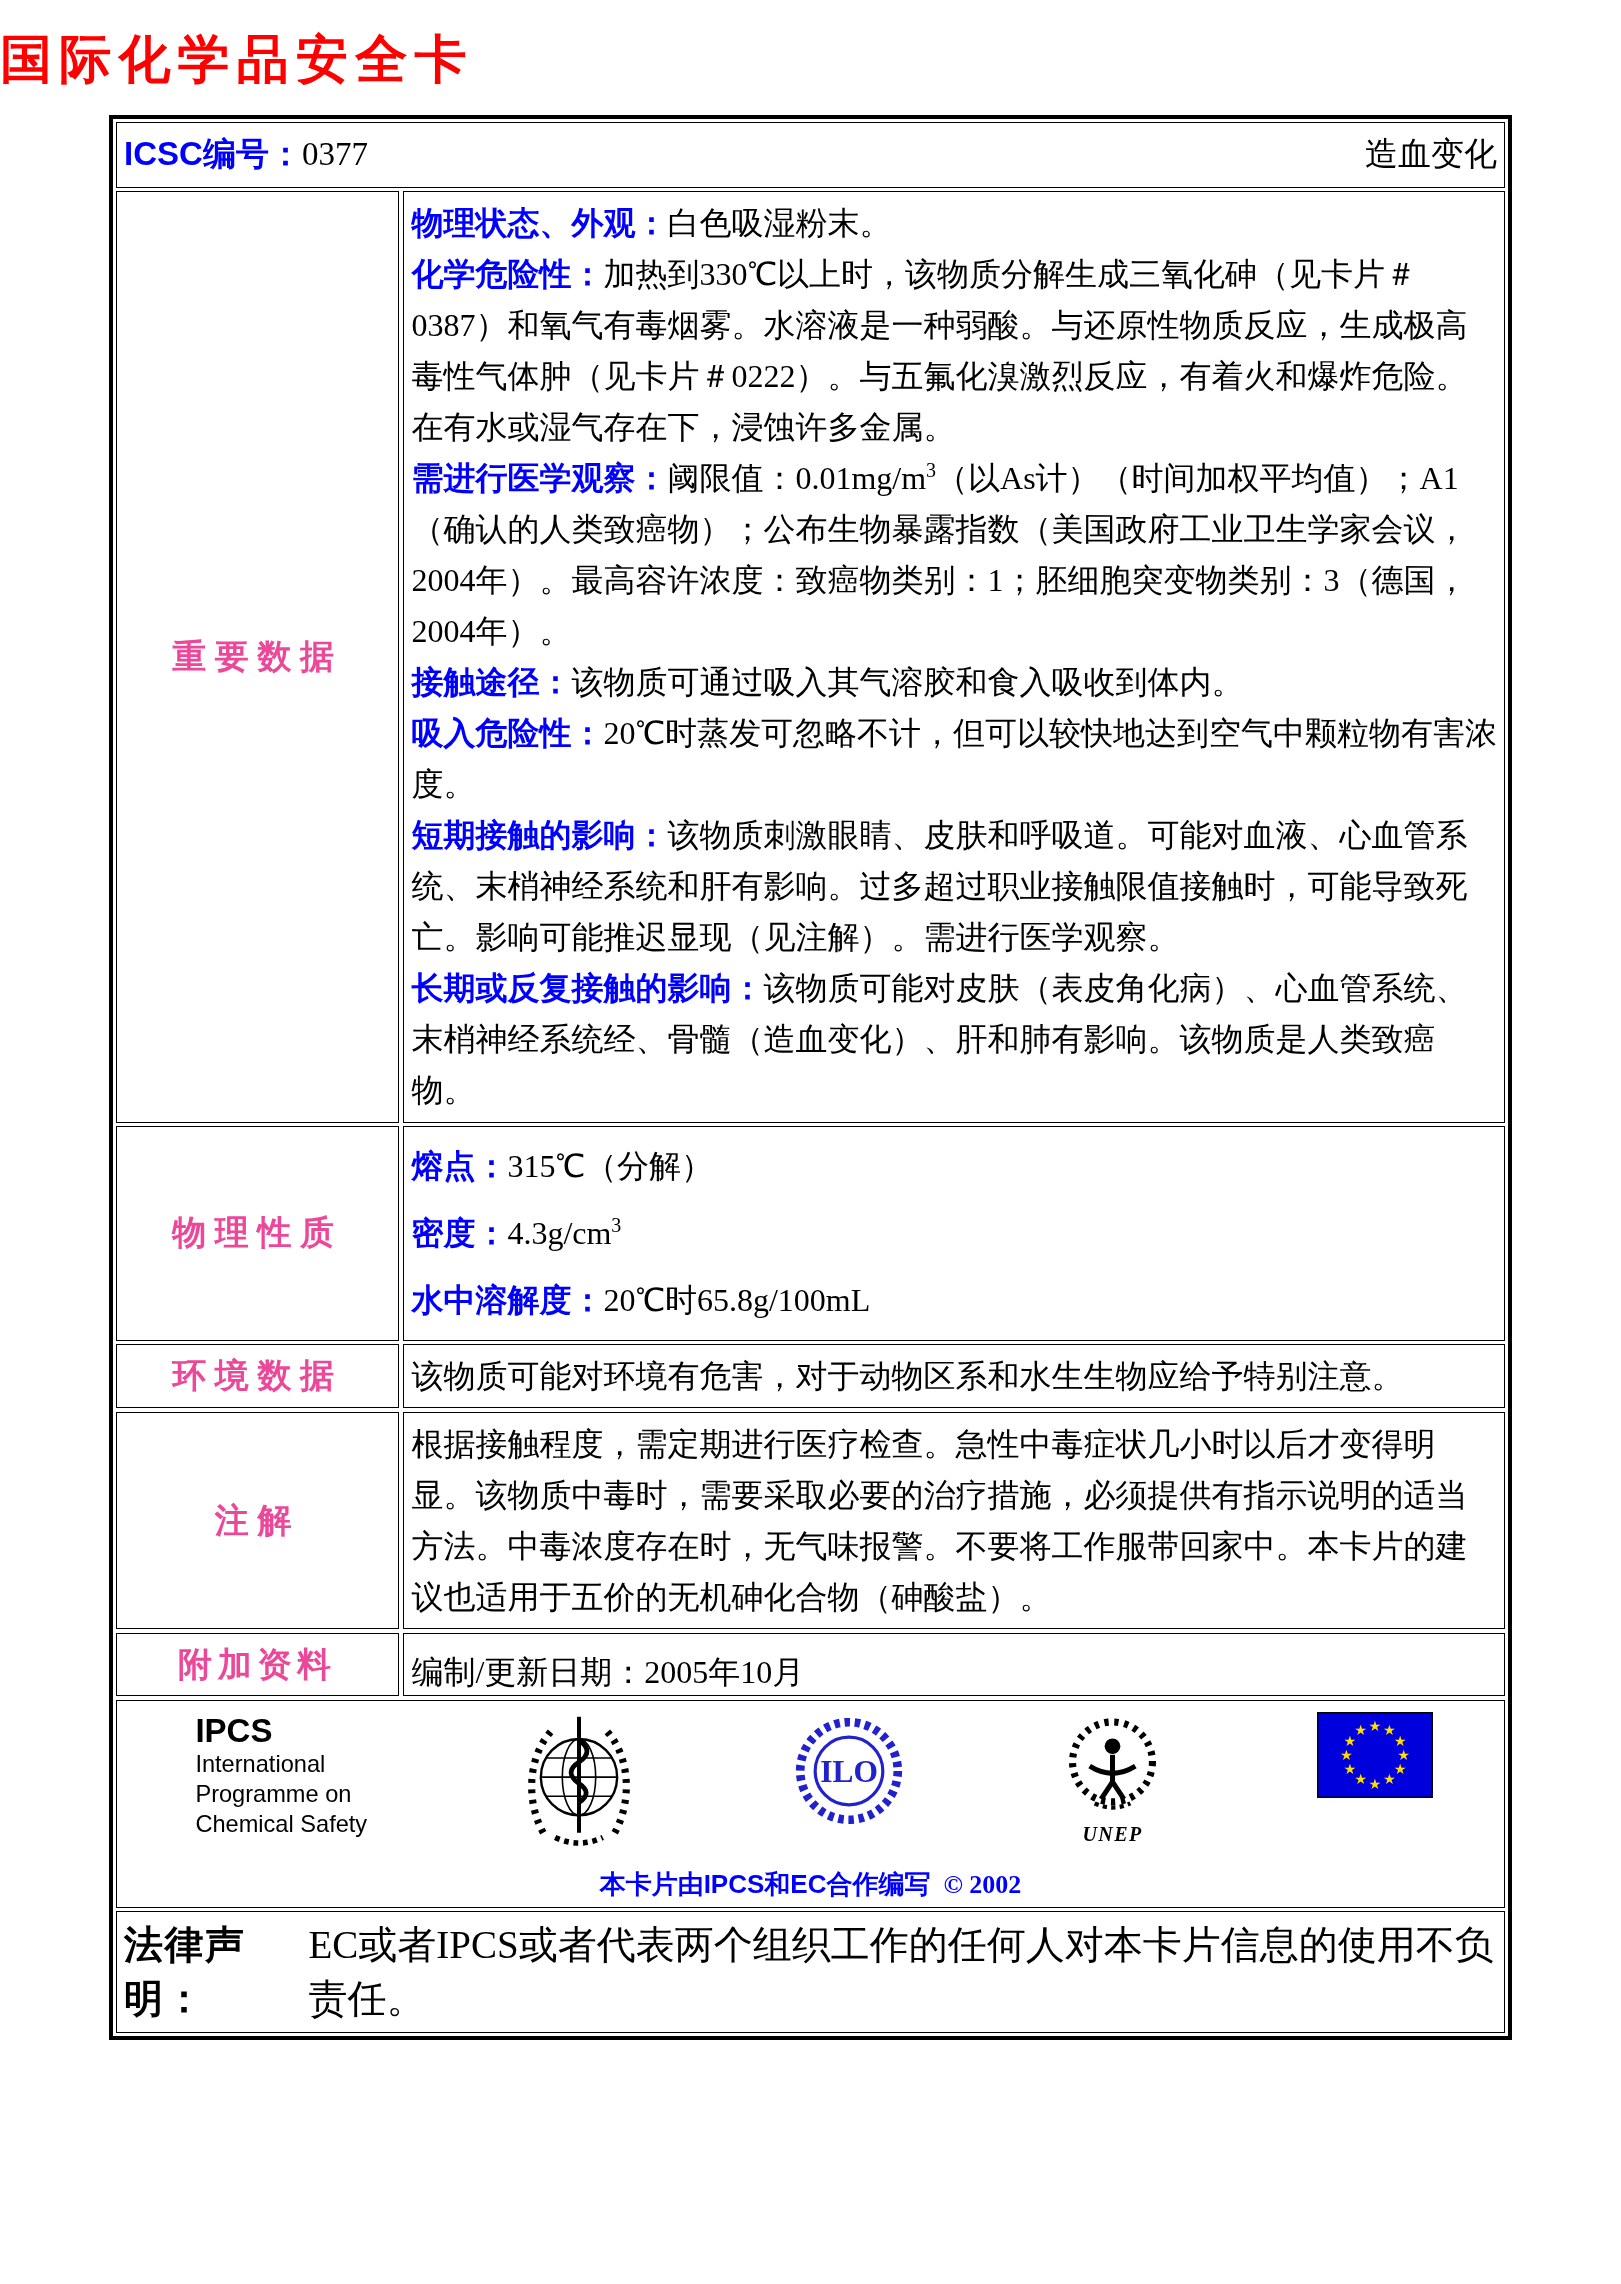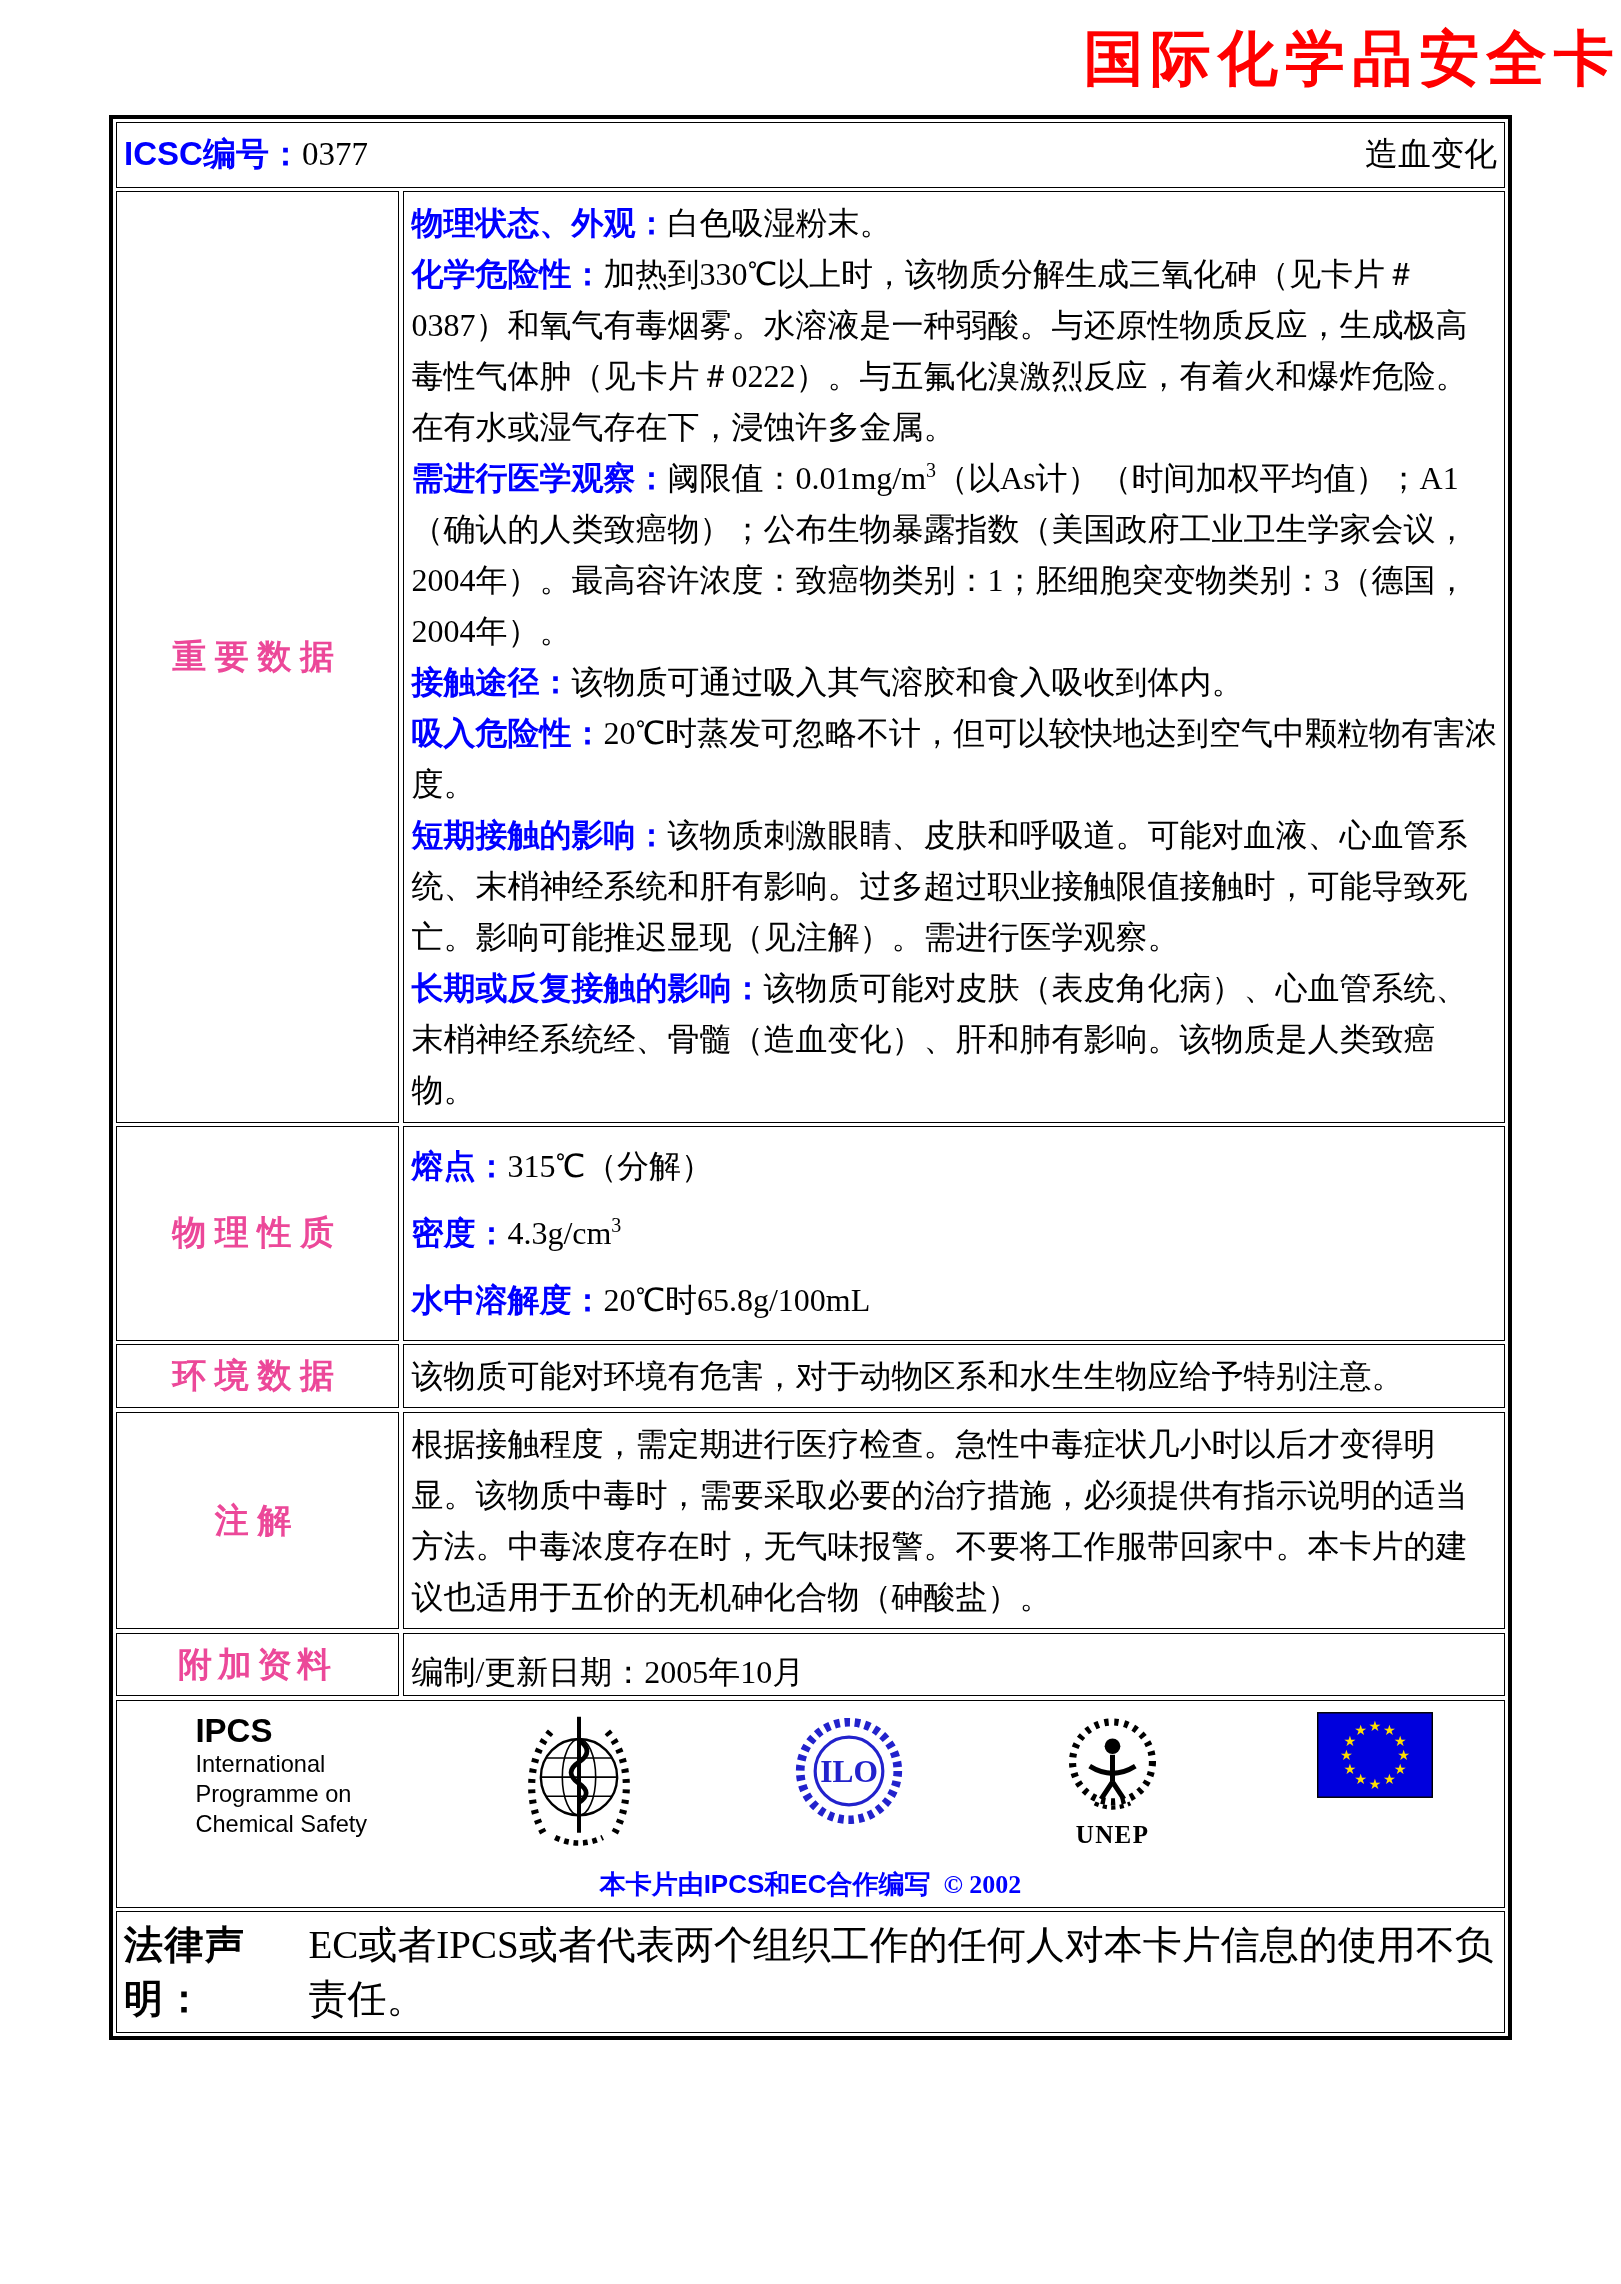--- a/index.html
+++ b/index.html
@@ -1,18 +1,18 @@
 <!DOCTYPE html>
 <html style="font-size:11.4px"><head>
 <meta charset="utf-8">
 <style>
   html,body{margin:0;padding:0;background:#ffffff;}
   body{width:1621px;height:2284px;position:relative;font-family:"Liberation Serif",serif;color:#000;}
-  .title{margin:0;padding-top:20px;text-align:right;color:#ff0000;
-         font-size:60px;font-weight:bold;letter-spacing:7.2px;line-height:79px;
+  .title{margin:0;padding-top:20px;text-align:left;color:#ff0000;
+         font-size:52px;font-weight:bold;letter-spacing:7.2px;line-height:79px;
          font-family:"Liberation Serif",serif;}
   .card{margin:15.7px 109px 0 109px;border:4.3px solid #000;padding:2.9px;
         display:flex;flex-direction:column;gap:3.6px;background:#fff;}
   .row{display:grid;grid-template-columns:283px 1fr;gap:4.3px;}
   .cell{border:1.4px solid #000;background:#fff;box-sizing:border-box;}
   .header-cell{display:flex;justify-content:space-between;align-items:center;
                min-height:66px;padding:0 7.2px;font-size:33px;}
   .inline-label{color:#0000ff;font-weight:bold;font-family:"Liberation Sans",sans-serif;}
   .label-cell{display:flex;align-items:center;justify-content:center;
               color:#ec4899;font-weight:bold;font-size:34px;letter-spacing:8.6px;
@@ -25,21 +25,21 @@
   .env{min-height:57px;}
   .addl{min-height:44px;padding-top:16px;padding-bottom:1.4px;line-height:44px;}
   .addl-label{letter-spacing:5.7px;}
   .logos-cell{min-height:200px;padding:11.4px 21.5px 4.3px 21.5px;}
   .logos-strip{display:flex;justify-content:space-between;
                padding:0 50px 0 57px;}
   .ipcs-block{font-family:"Liberation Sans",sans-serif;color:#000;}
   .ipcs-acronym{font-size:33px;font-weight:bold;line-height:37px;}
   .ipcs-line{font-size:23.6px;line-height:30px;}
   .unep-block{display:flex;flex-direction:column;align-items:center;}
-  .unep-word{font-family:"Liberation Serif",serif;font-weight:bold;font-size:25px;line-height:31px;letter-spacing:1.4px;}
+  .unep-word{font-family:"Liberation Serif",serif;font-weight:bold;font-size:20px;line-height:31px;letter-spacing:1.4px;font-style:italic;}
   .caption-line{text-align:center;margin-top:12px;font-size:26px;font-weight:bold;color:#0000ff;}
   .caption-copy{font-family:"Liberation Serif",serif;margin-left:13px;}
   .caption-main{font-family:"Liberation Sans",sans-serif;}
   .legal-cell{min-height:60px;display:flex;align-items:center;padding:5.7px 7.2px;font-size:39px;}
   .legal-label{font-weight:bold;font-family:"Liberation Sans",sans-serif;letter-spacing:1.4px;}
   svg{display:block;}
 </style>
 </head>
 <body>
 

